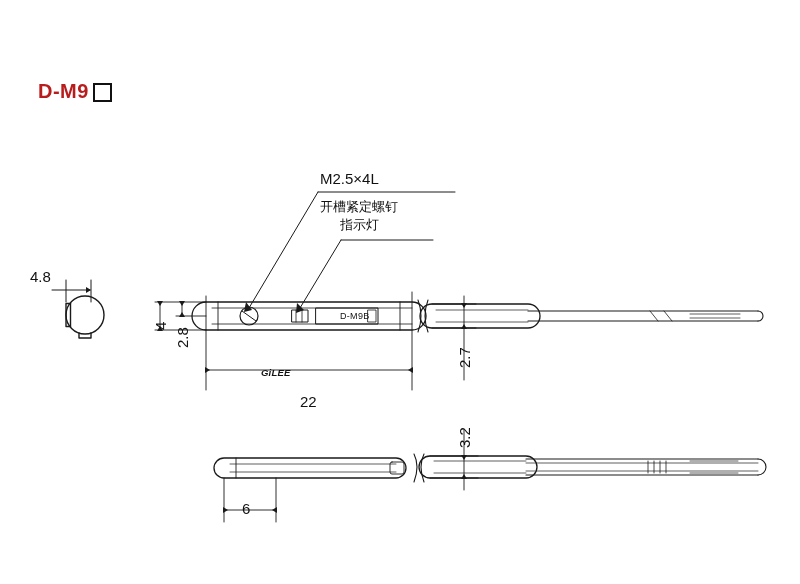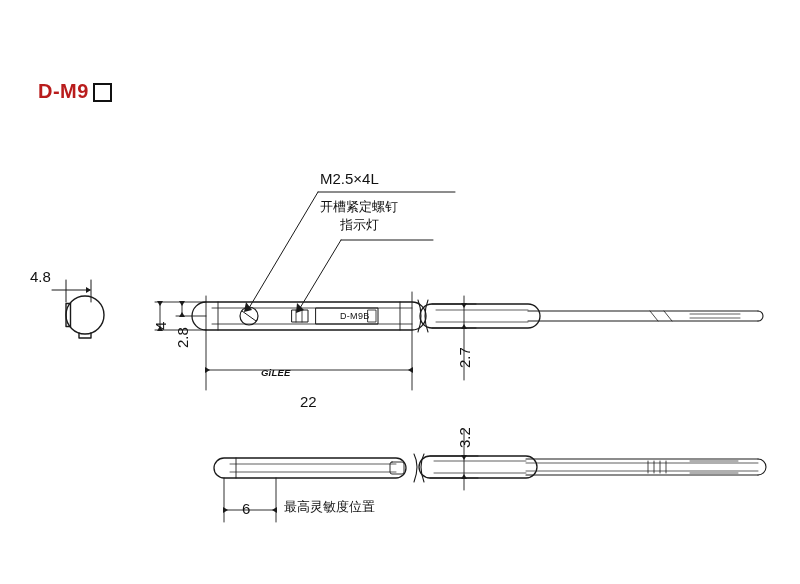--- a/index.html
+++ b/index.html
@@ -274,21 +274,20 @@
     <div class="lbl lbl-md rot90" style="left:174px; top:218px;">2.8</div>
 
     <div class="lbl lbl-md" style="left:300px; top:245px;margin-top:18px;">22</div>
 
     <div class="lbl lbl-md rot90" style="left:456px; top:238px;">2.7</div>
 
     <div class="lbl lbl-md rot90" style="left:456px; top:318px;">3.2</div>
 
     <div class="lbl lbl-md" style="left:242px; top:370px;">6</div>
 
-    <div class="lbl lbl-cn" style="left:284px; top:368px;">最高灵敏度位置</div>
 
     <div class="lbl lbl-md" style="left:320px; top:40px;">M2.5×4L</div>
 
     <div class="lbl lbl-cn" style="left:320px; top:68px;">开槽紧定螺钉</div>
 
     <div class="lbl lbl-cn" style="left:340px; top:86px;">指示灯</div>
 
     <div class="brand-text" style="left:261px; top:193px;margin-top:44px;">GiLEE</div>
 
     <div class="device-text" style="left:320px; top:181px;">D-M9B</div>

